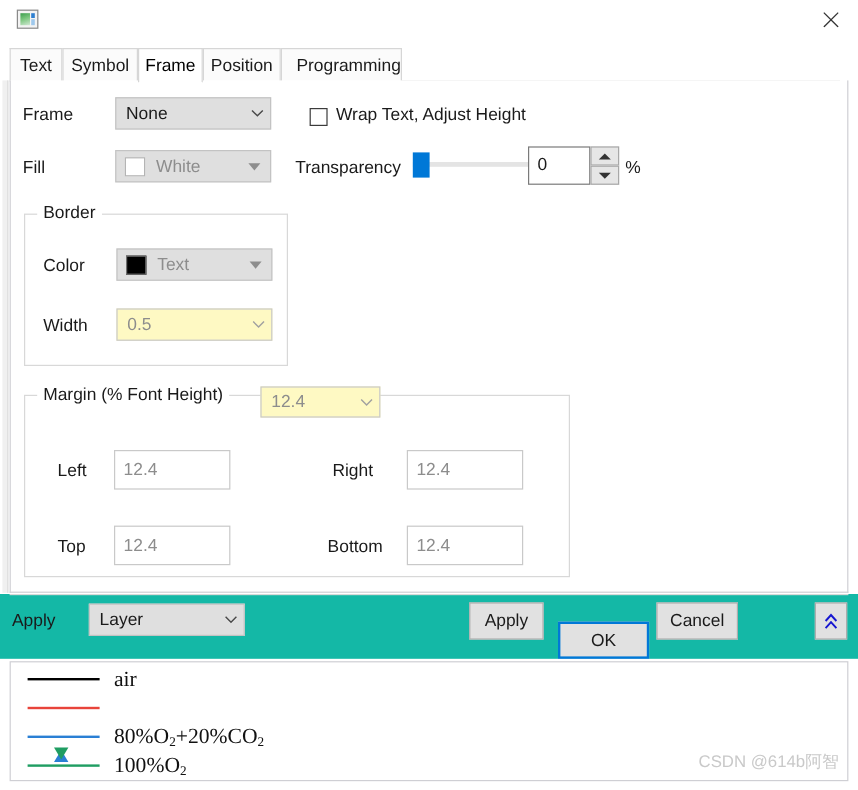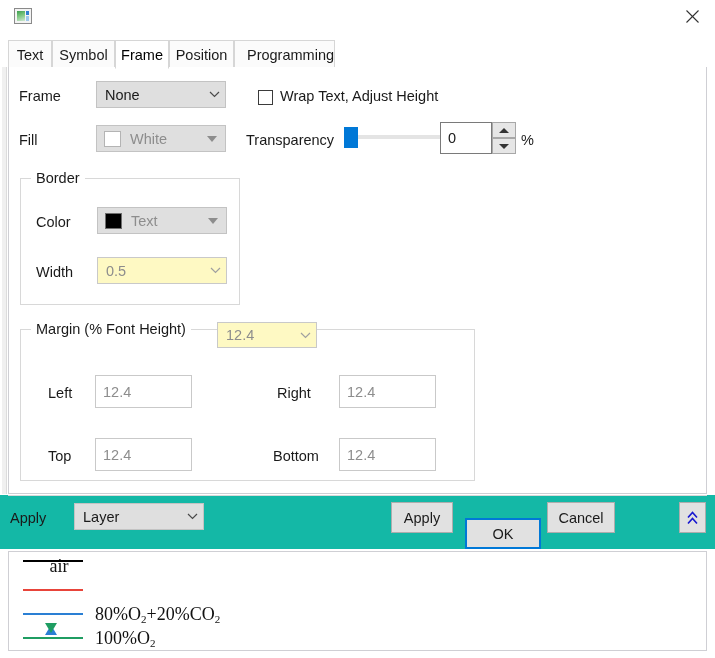--- a/index.html
+++ b/index.html
@@ -240,21 +240,21 @@
       <span>
         <svg width="13" height="16" viewBox="0 0 13 16">
           <polyline points="2,7.5 6.5,2.5 11,7.5" fill="none" stroke="#1717d0" stroke-width="1.6"></polyline>
           <polyline points="2,13.5 6.5,8.5 11,13.5" fill="none" stroke="#1717d0" stroke-width="1.6"></polyline>
         </svg>
       </span>
     </div>
   </div>
 
   <div class="legendbox">
-    <div class="legend-row" style="top:3px;flex-direction:column;">
+    <div class="legend-row" style="top:3px;">
       <span class="lg-line">
         <span class="seg" style="background:#000000;"></span>
         <span class="lg-mark"><span class="mk-square"></span></span>
       </span>
       <span class="lg-text">air</span>
     </div>
     <div class="legend-row" style="top:27px;">
       <span class="lg-line">
         <span class="seg" style="background:#e8443a;"></span>
         <span class="lg-mark" style="left:22px;top:0px;"><span class="mk-circle"></span></span>
@@ -269,13 +269,14 @@
     </div>
     <div class="legend-row" style="top:75px;">
       <span class="lg-line">
         <span class="seg" style="background:#1f9d62;"></span>
         <span class="lg-mark" style="left:22px;top:1px;"><span class="mk-tri-dn"></span></span>
       </span>
       <span class="lg-text">100%O<sub>2</sub></span>
     </div>
   </div>
 
+  <div class="watermark">CSDN @614b阿智</div>
 </div>
 
 </body></html>

